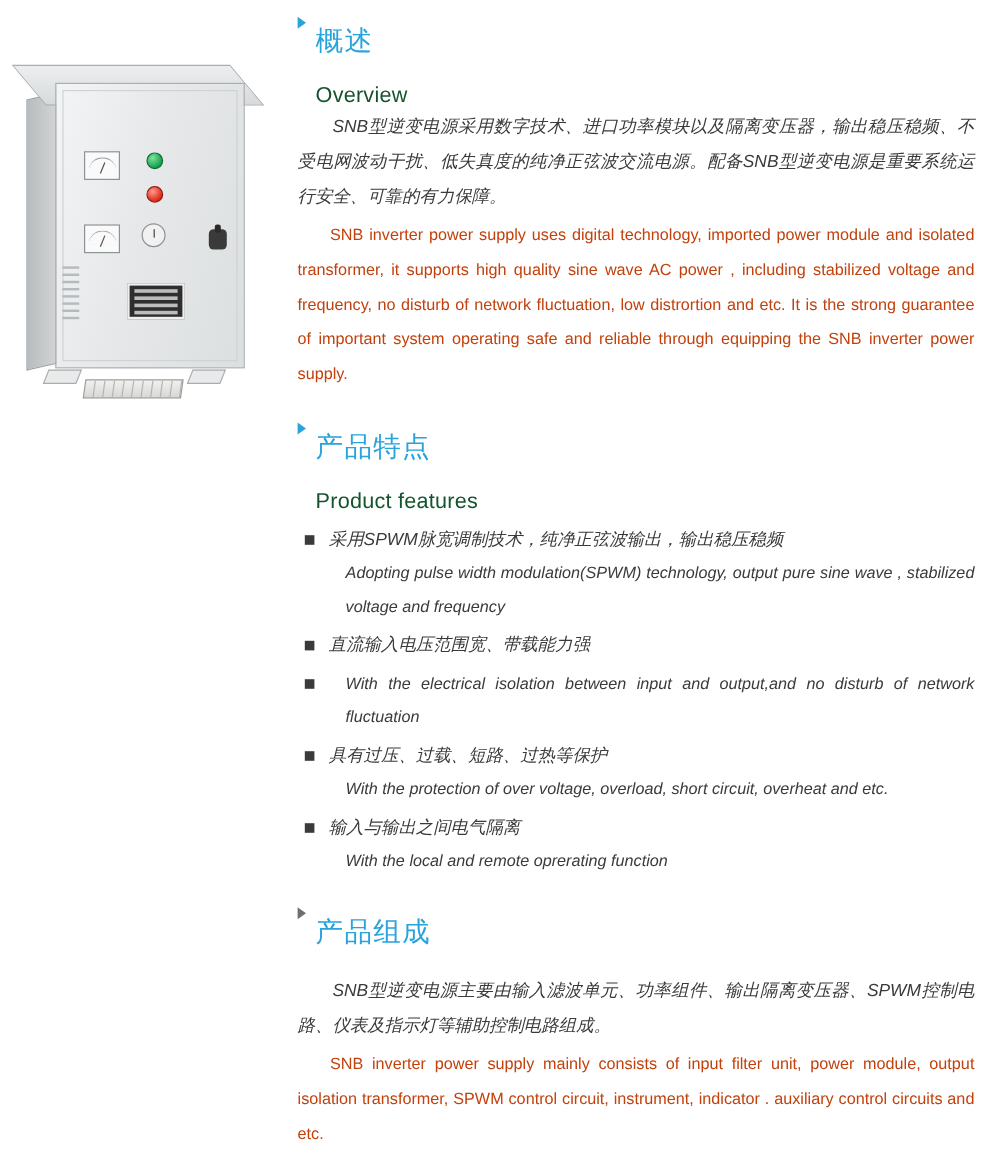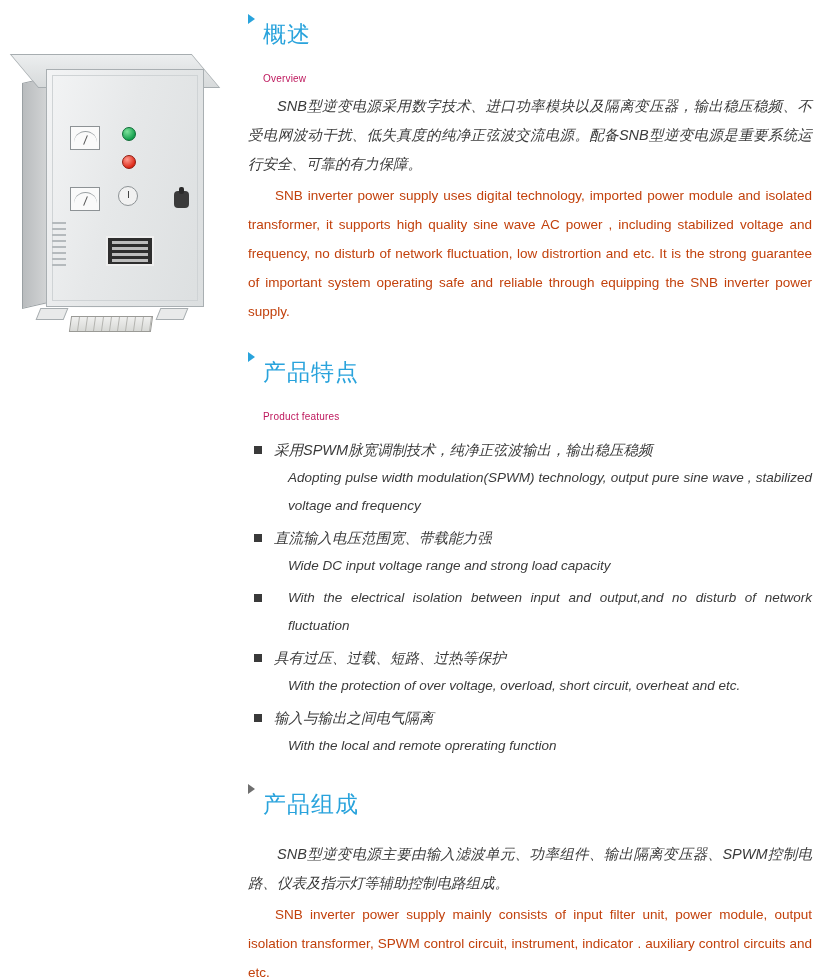--- a/index.html
+++ b/index.html
@@ -229,22 +229,22 @@
     border-left-color: #6f6f6f;
   }
   .h-cn {
     font-size: 23px;
     color: #29a3dc;
     line-height: 30px;
     letter-spacing: 1px;
     font-weight: normal;
   }
   .h-en {
-    font-size: 10px;
-    color: #be185d;
+    font-size: 18px;
+    color: #14532d;
     line-height: 22px;
     margin-left: 15px;
     letter-spacing: 0.2px;
   }
   .h-en.indent-more { margin-left: 24px; }
 
   p.cn {
     font-size: 14.5px;
     line-height: 29px;
     color: #3a3a3a;
@@ -369,21 +369,20 @@
             <span class="sq"></span>
             <span>采用SPWM脉宽调制技术，纯净正弦波输出，输出稳压稳频</span>
           </div>
           <div class="feat-en">Adopting pulse width modulation(SPWM) technology, output pure sine wave , stabilized voltage and frequency</div>
         </li>
         <li>
           <div class="feat-cn">
             <span class="sq"></span>
             <span>直流输入电压范围宽、带载能力强</span>
           </div>
-          <div class="feat-en">Wide DC input voltage range and strong load capacity</div>
         </li>
         <li>
           <div class="feat-cn">
             <span class="sq"></span>
           </div>
           <div class="feat-en">With the electrical isolation between input and output,and no disturb of network fluctuation</div>
         </li>
         <li>
           <div class="feat-cn">
             <span class="sq"></span>

